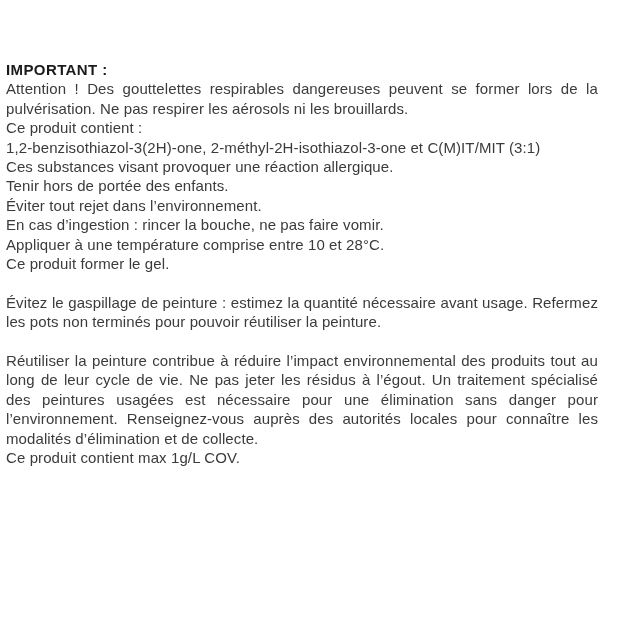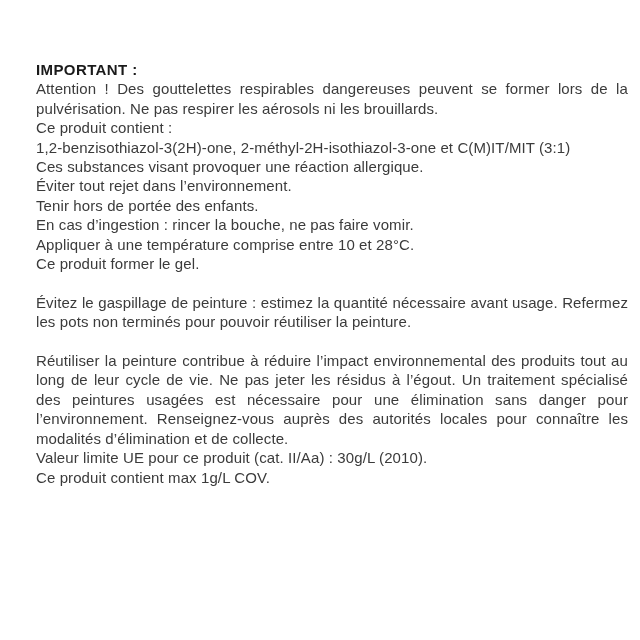--- a/index.html
+++ b/index.html
@@ -10,21 +10,21 @@
   .page {
     position: relative;
     width: 640px;
     height: 640px;
     background: #ffffff;
     overflow: hidden;
     font-family: "Liberation Sans", sans-serif;
   }
   .label-text {
     position: absolute;
-    left: 36px;
+    left: 6px;
     top: 60px;
     width: 592px;
     font-size: 15px;
     line-height: 19.4px;
     letter-spacing: 0.1px;
     color: #3b3b3b;
     text-align: justify;
   }
   .label-text p {
     margin: 0;
@@ -43,23 +43,22 @@
 </head>
 <body>
 
 <div class="page">
   <div class="label-text">
     <p class="heading">IMPORTANT :</p>
     <p>Attention ! Des gouttelettes respirables dangereuses peuvent se former lors de la pulvérisation. Ne pas respirer les aérosols ni les brouillards.</p>
     <p>Ce produit contient :</p>
     <p>1,2-benzisothiazol-3(2H)-one, 2-méthyl-2H-isothiazol-3-one et C(M)IT/MIT (3:1)</p>
     <p>Ces substances visant provoquer une réaction allergique.</p>
+    <p>Tenir hors de portée des enfants.</p>
     <p>Éviter tout rejet dans l’environnement.</p>
-    <p>Tenir hors de portée des enfants.</p>
     <p>En cas d’ingestion : rincer la bouche, ne pas faire vomir.</p>
     <p>Appliquer à une température comprise entre 10 et 28°C.</p>
     <p>Ce produit former le gel.</p>
     <p class="gap">Évitez le gaspillage de peinture : estimez la quantité nécessaire avant usage. Refermez les pots non terminés pour pouvoir réutiliser la peinture.</p>
     <p class="gap">Réutiliser la peinture contribue à réduire l’impact environnemental des produits tout au long de leur cycle de vie. Ne pas jeter les résidus à l’égout. Un traitement spécialisé des peintures usagées est nécessaire pour une élimination sans danger pour l’environnement. Renseignez-vous auprès des autorités locales pour connaître les modalités d’élimination et de collecte.</p>
-    <p>Valeur limite UE pour ce produit (cat. II/Aa) : 30g/L (2010).</p>
     <p>Ce produit contient max 1g/L COV.</p>
   </div>
 </div>
 
 </body></html>

